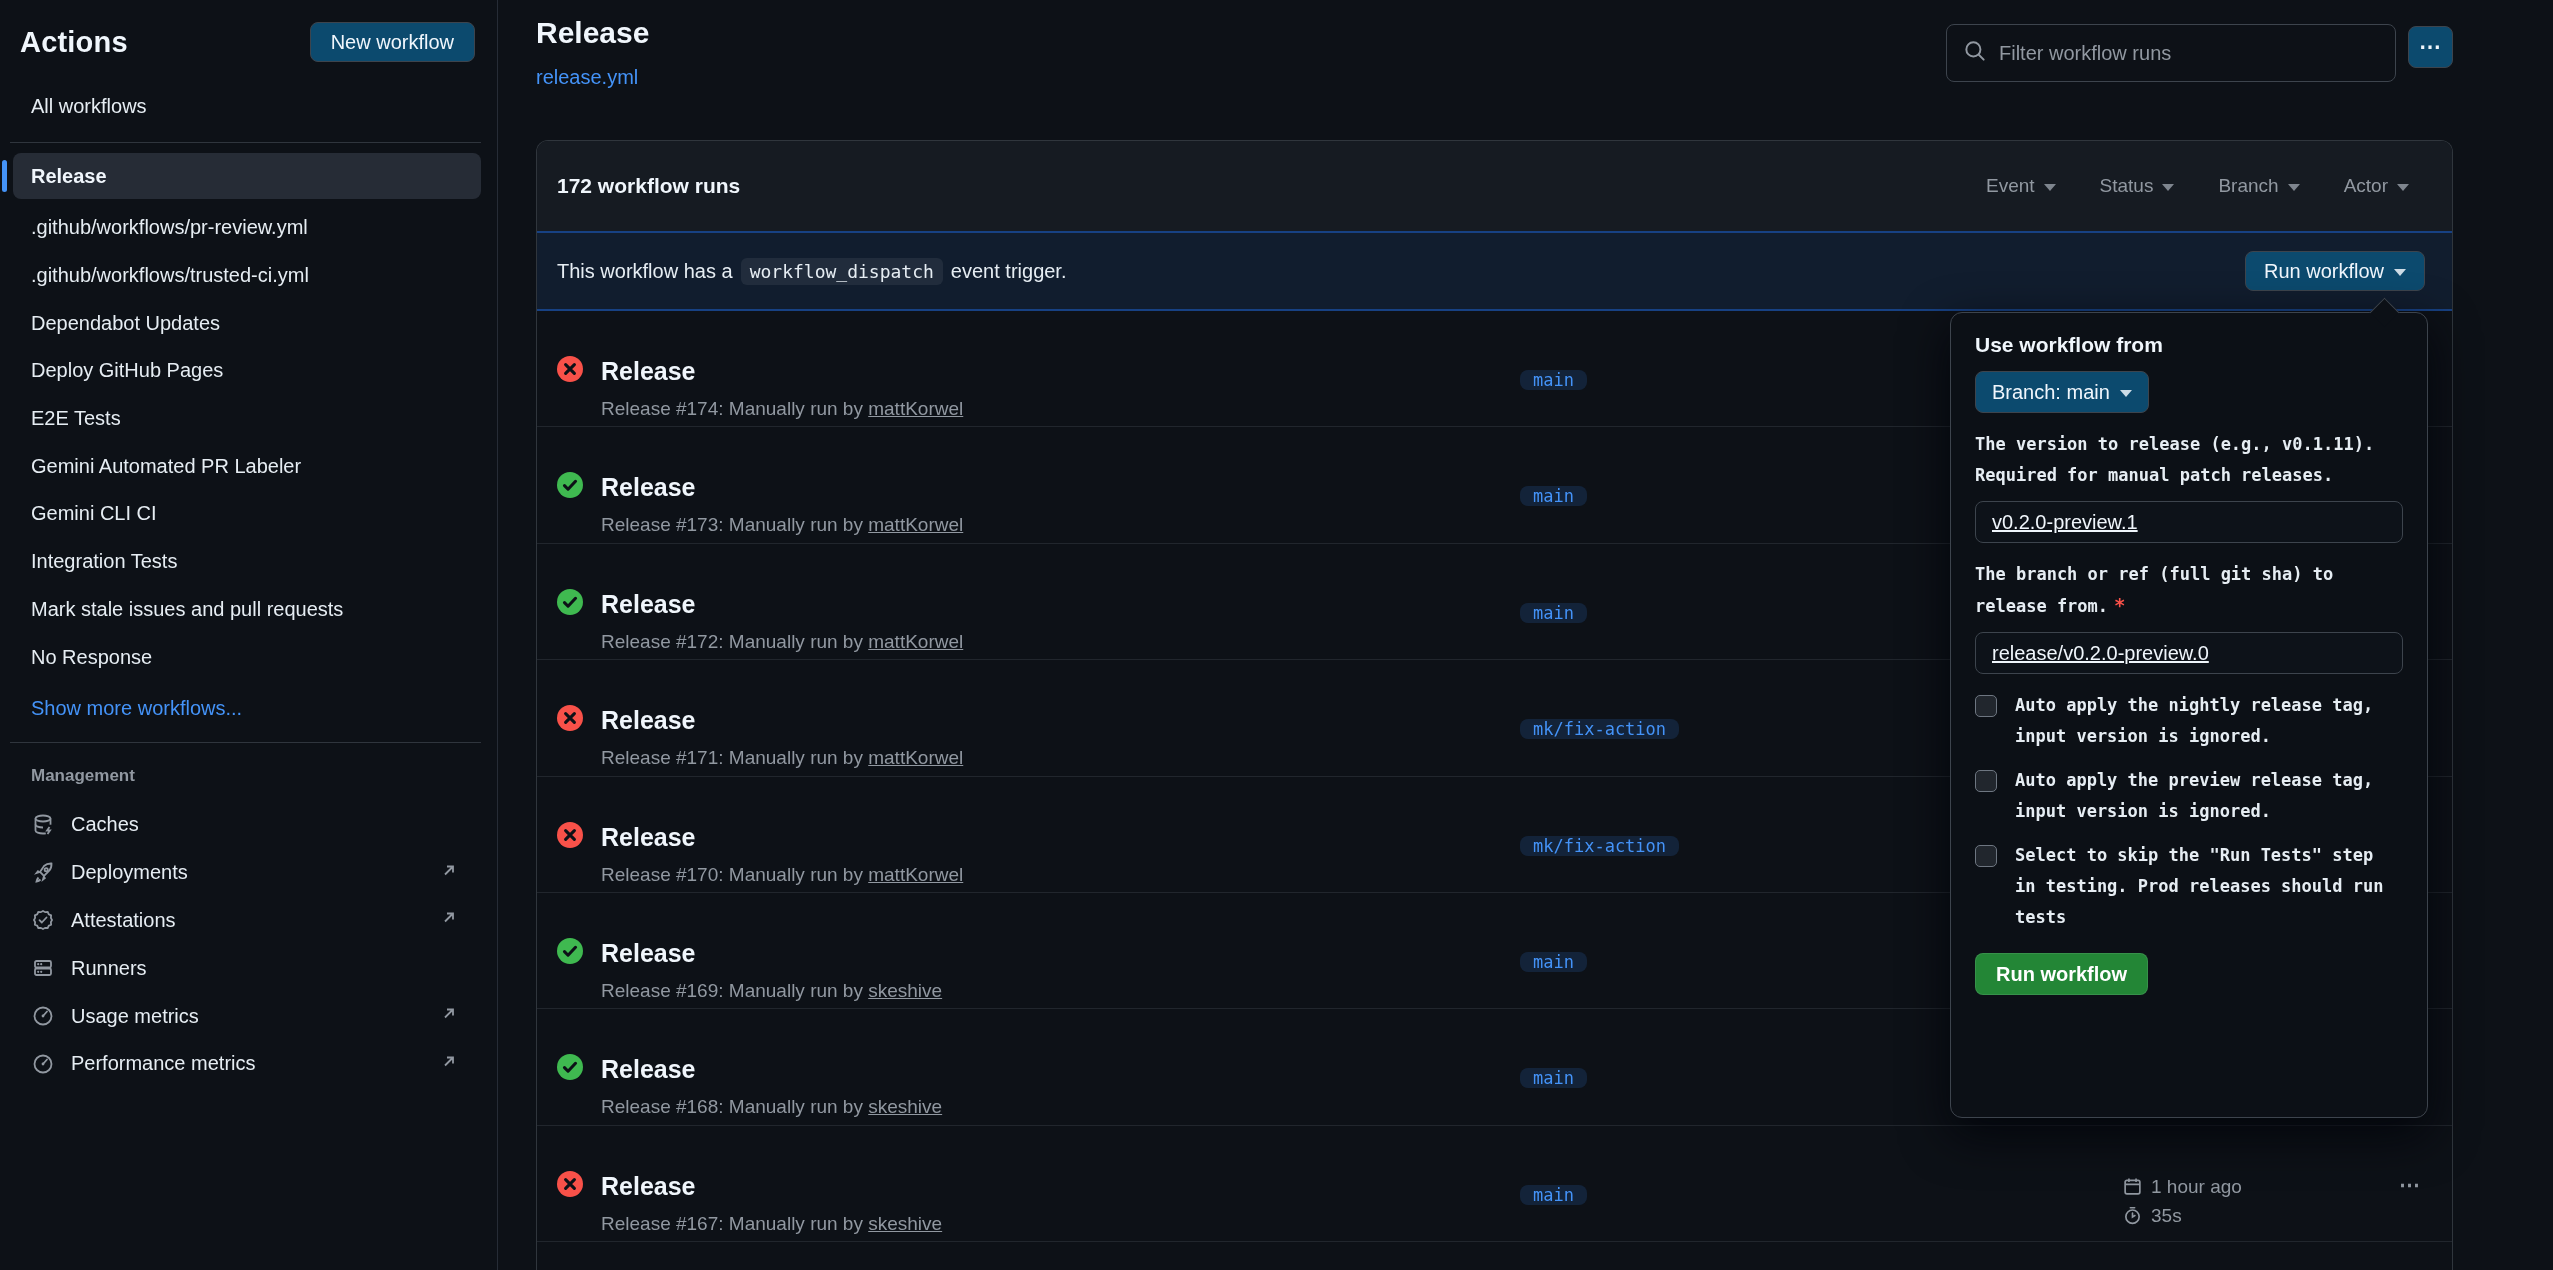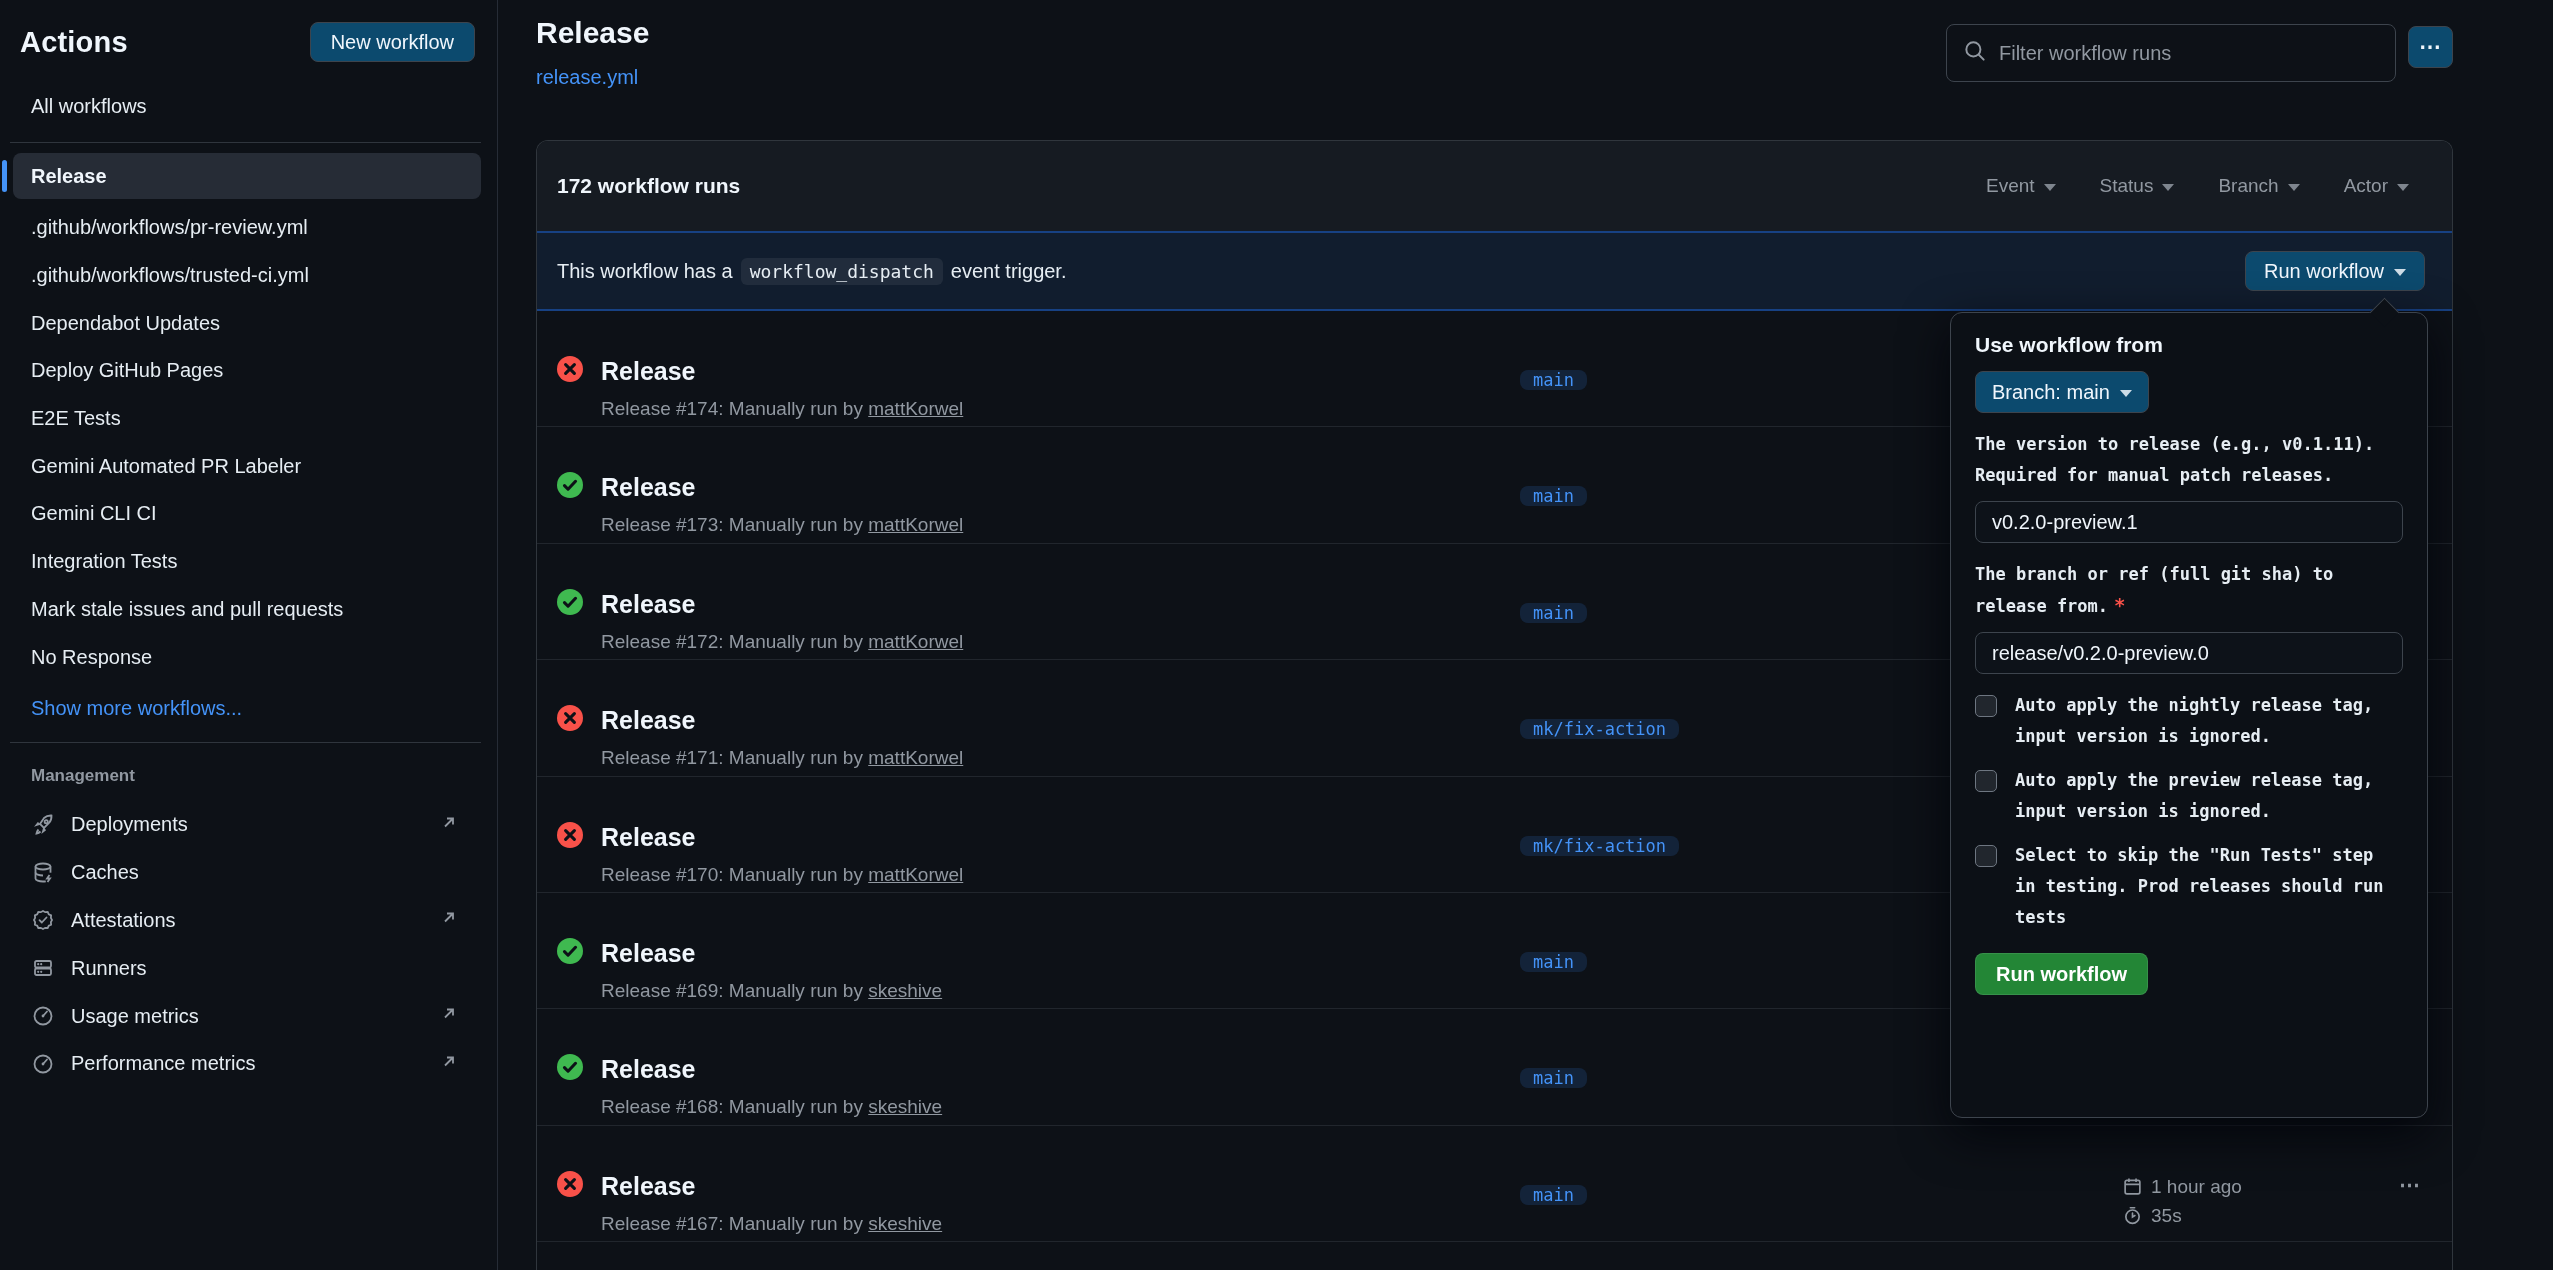--- a/index.html
+++ b/index.html
@@ -65,21 +65,21 @@
   .run-time .t-line { display:flex; align-items:center; gap:9px; }
   .row-kebab { position:absolute; left:1850px; top:44px; width:46px; height:30px; display:flex; align-items:center; justify-content:center; color:#9198a1; font-size:21px; font-weight:700; letter-spacing:1px; cursor:pointer; background:none; border:none; }
 
   
   .popover { position:absolute; left:1451px; top:312px; width:478px; height:806px; background:#0c1016; border:1.5px solid #3d444d; border-radius:12px; box-shadow:0 16px 48px rgba(1,4,9,0.85); padding:20px 24px; z-index:6; }
   .popover::before { content:""; position:absolute; top:-11px; right:32px; width:20px; height:20px; background:#0c1016; border-left:1.5px solid #3d444d; border-top:1.5px solid #3d444d; transform:rotate(45deg); }
   .pop-title { font-size:21px; font-weight:700; color:#f0f6fc; }
   .btn-branch { margin-top:14px; height:42px; padding:0 16px; font-size:20px; }
   .pop-desc { margin-top:16px; font-size:17px; font-weight:700; line-height:31px; color:#e6edf3; white-space:pre-line; }
   .req { color:#f85149; font-weight:700; font-size:19px; margin-left:6px; }
-  .pop-input { display:block; margin-top:10px; width:100%; height:42px; background:#0d1219; border:1px solid #3d444d; border-radius:8px; color:#f0f6fc; font-size:20px; padding:0 16px; outline:none; font-family:inherit; }
+  .pop-input { display:block; margin-top:10px; width:100%; height:42px; background:#0d1219; border:1px solid #3d444d; border-radius:8px; color:#f0f6fc; font-size:20px; padding:0 16px; outline:none; font-family:inherit;text-decoration:underline; }
   .cb-group { display:flex; gap:18px; margin-top:16px; }
   .cb-group + .cb-group { margin-top:13px; }
   .checkbox { flex:0 0 auto; width:22px; height:22px; margin-top:5px; background:#21262d; border:1.5px solid #6e7681; border-radius:5px; cursor:pointer; }
   .cb-label { font-size:17px; font-weight:700; line-height:31px; color:#e6edf3; white-space:pre-line; cursor:pointer; }
   .btn-green { margin-top:20px; height:42px; padding:0 20px; background:#238636; border:1px solid rgba(240,246,252,0.1); border-radius:8px; color:#ffffff; font-size:20px; font-weight:600; display:inline-flex; align-items:center; cursor:pointer; }
 
   .gray-ico { color:#9198a1; }
 </style>
 </head>
 <body>
@@ -121,38 +121,38 @@
     <div class="sb-list" style="top:685px">
       <div class="sb-item link">Show more workflows...</div>
     </div>
 
     <div class="sb-divider" style="top:742px"></div>
     <div class="sb-mgmt-label">Management</div>
 
     <div class="sb-mgmt">
       <div class="sb-mitem">
         <svg class="gray-ico" width="24" height="24" viewBox="0 0 24 24" fill="none" stroke="currentColor" stroke-width="1.8">
-            <path d="M13 5c2.5-2.3 5.5-2.6 7.5-2.5.1 2-.2 5-2.5 7.5L13 15l-4-4z"></path>
-            <circle cx="15.2" cy="8.8" r="1.6"></circle>
-            <path d="M9 11l-3.5 1 2-2.5M13 15l-1 3.5 2.5-2M7.5 16.5c-1.5 1.5-2 4-2 4s2.5-.5 4-2"></path>
-          </svg>
-        <span>Deployments</span>
-        <span class="ext-arrow"><svg width="20" height="20" viewBox="0 0 20 20" fill="none" stroke="currentColor" stroke-width="1.8">
-              <path d="M6 14L14 6M8 6h6v6"></path>
-            </svg></span>
-      </div>
-      <div class="sb-mitem">
-        <svg class="gray-ico" width="24" height="24" viewBox="0 0 24 24" fill="none" stroke="currentColor" stroke-width="1.8">
             <ellipse cx="12" cy="5.5" rx="7.5" ry="3"></ellipse>
             <path d="M4.5 5.5v6c0 1.66 3.36 3 7.5 3"></path>
             <path d="M19.5 5.5v6.2"></path>
             <path d="M4.5 11.5v6c0 1.66 3.36 3 7.5 3 1 0 1.9-.08 2.8-.22"></path>
             <path d="M18.5 14l-2.5 3.5h3L16.5 21"></path>
           </svg>
         <span>Caches</span>
+      </div>
+      <div class="sb-mitem">
+        <svg class="gray-ico" width="24" height="24" viewBox="0 0 24 24" fill="none" stroke="currentColor" stroke-width="1.8">
+            <path d="M13 5c2.5-2.3 5.5-2.6 7.5-2.5.1 2-.2 5-2.5 7.5L13 15l-4-4z"></path>
+            <circle cx="15.2" cy="8.8" r="1.6"></circle>
+            <path d="M9 11l-3.5 1 2-2.5M13 15l-1 3.5 2.5-2M7.5 16.5c-1.5 1.5-2 4-2 4s2.5-.5 4-2"></path>
+          </svg>
+        <span>Deployments</span>
+        <span class="ext-arrow"><svg width="20" height="20" viewBox="0 0 20 20" fill="none" stroke="currentColor" stroke-width="1.8">
+              <path d="M6 14L14 6M8 6h6v6"></path>
+            </svg></span>
       </div>
       <div class="sb-mitem">
         <svg class="gray-ico" width="24" height="24" viewBox="0 0 24 24" fill="none" stroke="currentColor" stroke-width="1.8">
             <path d="M12 3l2.2 1.2 2.5-.2 1.1 2.3 2.3 1.1-.2 2.5L21 12l-1.1 2.1.2 2.5-2.3 1.1-1.1 2.3-2.5-.2L12 21l-2.2-1.2-2.5.2-1.1-2.3-2.3-1.1.2-2.5L3 12l1.1-2.1-.2-2.5 2.3-1.1 1.1-2.3 2.5.2z"></path>
             <path d="M8.5 12.2l2.3 2.3 4.7-5" stroke-linecap="round" stroke-linejoin="round"></path>
           </svg>
         <span>Attestations</span>
         <span class="ext-arrow"><svg width="20" height="20" viewBox="0 0 20 20" fill="none" stroke="currentColor" stroke-width="1.8">
               <path d="M6 14L14 6M8 6h6v6"></path>
             </svg></span>

